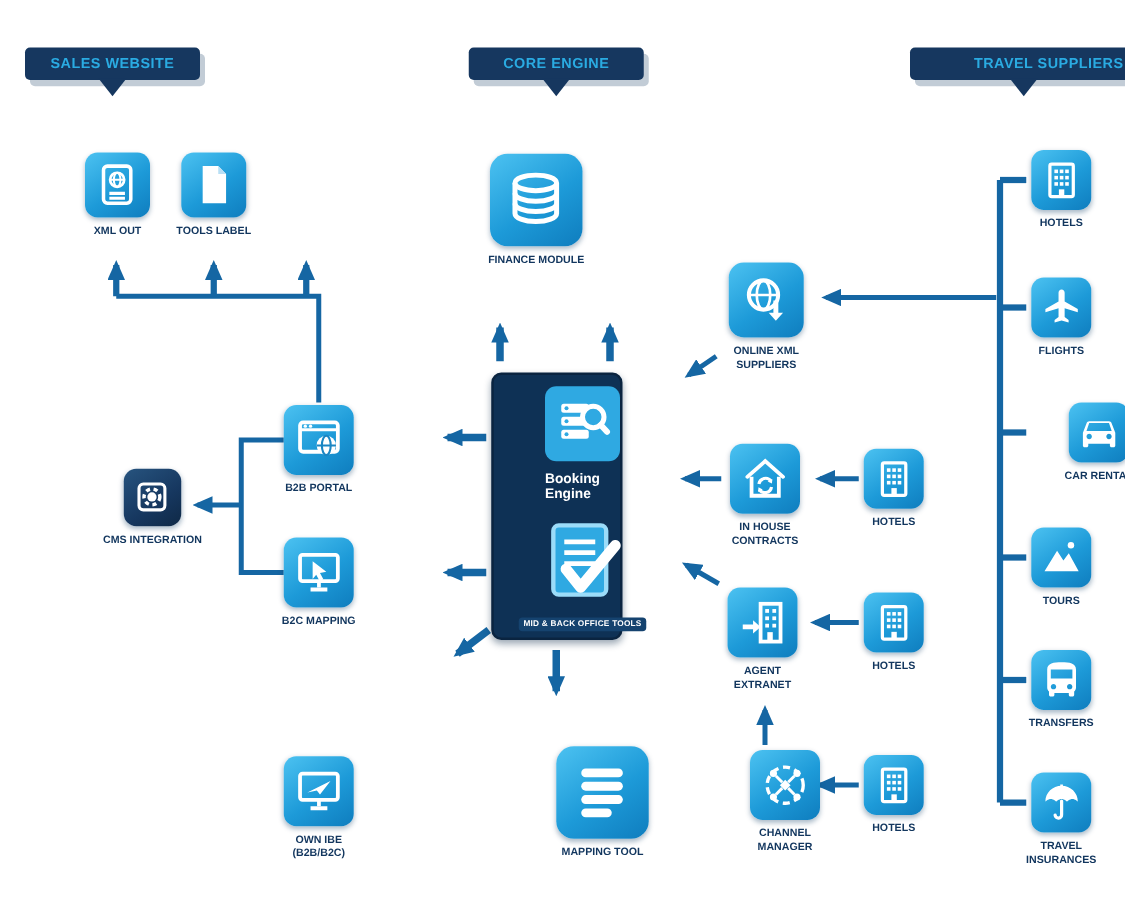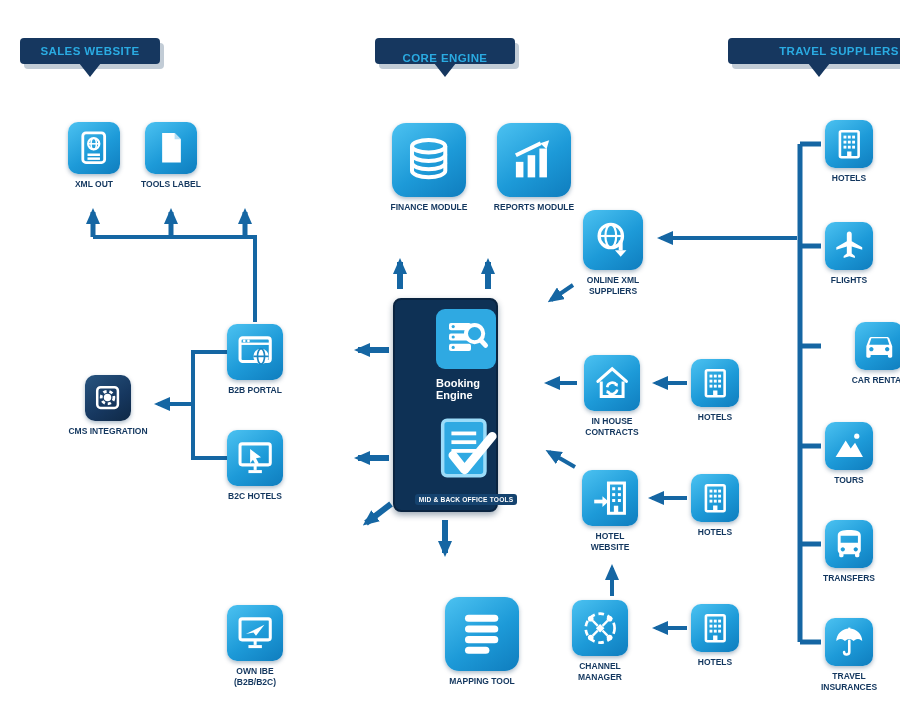--- a/index.html
+++ b/index.html
@@ -109,21 +109,21 @@
         <path d="M800,544 H821"></path>
         <path d="M800,642 H821"></path>
       </g>
     </g>
   </svg>
 
   <div class="banner" style="left:20px;top:38px;width:140px;">
     <span>SALES WEBSITE</span>
     <div class="notch"></div>
   </div>
-  <div class="banner" style="left:375px;top:38px;width:140px;align-items:flex-end;">
+  <div class="banner" style="left:375px;top:38px;width:140px;">
     <span>CORE ENGINE</span>
     <div class="notch"></div>
   </div>
   <div class="banner" style="left:728px;top:38px;width:142px;padding-left:40px;">
     <span>TRAVEL SUPPLIERS</span>
     <div class="notch"></div>
   </div>
 
   <div class="node" style="left:54px;top:122px">
     <div class="ic s52">
@@ -158,41 +158,41 @@
         <circle cx="5.5" cy="5.3" r=".8" fill="#fff"></circle>
           <circle cx="8" cy="5.3" r=".8" fill="#fff"></circle>
         <circle cx="15.5" cy="14.5" r="4.6" fill="#fff"></circle>
         <ellipse cx="15.5" cy="14.5" rx="2.1" ry="4.6" fill="none" stroke="#1b86c3" stroke-width="1"></ellipse>
         <line x1="10.9" y1="14.5" x2="20.1" y2="14.5" stroke="#1b86c3" stroke-width="1"></line>
       </svg>
     </div>
     <div class="lbl">B2B PORTAL</div>
   </div>
 
-  <div class="node" style="left:68px;top:375px">
+  <div class="node" style="left:82px;top:375px">
     <div class="ic navy s46">
       <svg viewBox="0 0 24 24">
         <rect x="4.5" y="4.5" width="15" height="15" rx="2.5" fill="none" stroke="#fff" stroke-width="1.8"></rect>
         <circle cx="12" cy="12" r="2.7" fill="#fff"></circle>
         <circle cx="12" cy="12" r="4.6" fill="none" stroke="#fff" stroke-width="2" stroke-dasharray="2.4 2.1"></circle>
       </svg>
     </div>
     <div class="lbl">CMS INTEGRATION</div>
   </div>
 
   <div class="node" style="left:215px;top:430px">
     <div class="ic s56">
       <svg viewBox="0 0 24 24">
         <rect x="3" y="3.5" width="18" height="12.5" rx="1.2" fill="none" stroke="#fff" stroke-width="1.8"></rect>
         <line x1="12" y1="16" x2="12" y2="19" stroke="#fff" stroke-width="1.8"></line>
         <line x1="8" y1="20" x2="16" y2="20" stroke="#fff" stroke-width="1.8"></line>
         <path d="M9,6.5 l6.5,5 -3,.6 1.6,3 -1.8,.9 -1.6,-3 -1.7,2 z" fill="#fff"></path>
       </svg>
     </div>
-    <div class="lbl">B2C HOTELS</div>
+    <div class="lbl">B2C MAPPING</div>
   </div>
 
   <div class="node narrow" style="left:215px;top:605px">
     <div class="ic s56">
       <svg viewBox="0 0 24 24">
         <rect x="3" y="3.5" width="18" height="12.5" rx="1.2" fill="none" stroke="#fff" stroke-width="1.8"></rect>
         <line x1="12" y1="16" x2="12" y2="19" stroke="#fff" stroke-width="1.8"></line>
         <line x1="8" y1="20" x2="16" y2="20" stroke="#fff" stroke-width="1.8"></line>
         <path d="M6.5,12.5 L17.5,7 L12.5,13.5 L11,11.6 Z" fill="#fff"></path>
       </svg>
@@ -205,32 +205,20 @@
       <svg viewBox="0 0 24 24">
         <ellipse cx="12" cy="6" rx="7.5" ry="2.8" fill="none" stroke="#fff" stroke-width="1.8"></ellipse>
         <path d="M4.5,6 V17 c0,1.6 3.3,2.9 7.5,2.9 s7.5,-1.3 7.5,-2.9 V6" fill="none" stroke="#fff" stroke-width="1.8"></path>
         <path d="M4.5,9.7 c0,1.6 3.3,2.9 7.5,2.9 s7.5,-1.3 7.5,-2.9" fill="none" stroke="#fff" stroke-width="1.8"></path>
         <path d="M4.5,13.4 c0,1.6 3.3,2.9 7.5,2.9 s7.5,-1.3 7.5,-2.9" fill="none" stroke="#fff" stroke-width="1.8"></path>
       </svg>
     </div>
     <div class="lbl">FINANCE MODULE</div>
   </div>
 
-  <div class="node wide" style="left:451px;top:123px">
-    <div class="ic s74">
-      <svg viewBox="0 0 24 24">
-        <rect x="4" y="13" width="3.4" height="7" fill="#fff"></rect>
-        <rect x="9.3" y="10" width="3.4" height="10" fill="#fff"></rect>
-        <rect x="14.6" y="7" width="3.4" height="13" fill="#fff"></rect>
-        <path d="M4,10 L15.2,4.6" stroke="#fff" stroke-width="1.8" fill="none"></path>
-        <path d="M15,4.6 l4,-1.3 -1.2,4 z" fill="#fff"></path>
-      </svg>
-    </div>
-    <div class="lbl">REPORTS MODULE</div>
-  </div>
 
   <div id="engine">
     <div class="eng-ic">
       <svg viewBox="0 0 24 24">
         <rect x="3.5" y="4" width="11" height="3.6" rx="1" fill="#fff"></rect>
         <rect x="3.5" y="9.2" width="11" height="3.6" rx="1" fill="#fff"></rect>
         <rect x="3.5" y="14.4" width="11" height="3.6" rx="1" fill="#fff"></rect>
         <circle cx="5.6" cy="5.8" r=".8" fill="#2fa9e2"></circle>
         <circle cx="5.6" cy="11" r=".8" fill="#2fa9e2"></circle>
         <circle cx="5.6" cy="16.2" r=".8" fill="#2fa9e2"></circle>
@@ -317,21 +305,21 @@
           <rect x="16.6" y="5.5" width="1.8" height="1.8" fill="#fff"></rect>
         <rect x="13.2" y="9" width="1.8" height="1.8" fill="#fff"></rect>
           <rect x="16.6" y="9" width="1.8" height="1.8" fill="#fff"></rect>
         <rect x="13.2" y="12.5" width="1.8" height="1.8" fill="#fff"></rect>
           <rect x="16.6" y="12.5" width="1.8" height="1.8" fill="#fff"></rect>
         <rect x="14.2" y="16.5" width="2.6" height="4.5" fill="#fff"></rect>
         <line x1="2.5" y1="14" x2="7.8" y2="14" stroke="#fff" stroke-width="2.2"></line>
         <path d="M11,14 l-3.6,-3.2 v6.4 z" fill="#fff"></path>
       </svg>
     </div>
-    <div class="lbl">HOTEL WEBSITE</div>
+    <div class="lbl">AGENT EXTRANET</div>
   </div>
 
   <div class="node" style="left:675px;top:474px">
     <div class="ic s48">
       <svg viewBox="0 0 24 24">
         <rect x="5.5" y="3" width="13" height="18" rx="1" fill="none" stroke="#fff" stroke-width="1.8"></rect>
         <rect x="8" y="6" width="2" height="2" fill="#fff"></rect>
           <rect x="11" y="6" width="2" height="2" fill="#fff"></rect>
           <rect x="14" y="6" width="2" height="2" fill="#fff"></rect>
         <rect x="8" y="9.5" width="2" height="2" fill="#fff"></rect>
@@ -339,21 +327,21 @@
           <rect x="14" y="9.5" width="2" height="2" fill="#fff"></rect>
         <rect x="8" y="13" width="2" height="2" fill="#fff"></rect>
           <rect x="11" y="13" width="2" height="2" fill="#fff"></rect>
           <rect x="14" y="13" width="2" height="2" fill="#fff"></rect>
         <rect x="10.5" y="17" width="3" height="4" fill="#fff"></rect>
       </svg>
     </div>
     <div class="lbl">HOTELS</div>
   </div>
 
-  <div class="node narrow" style="left:560px;top:600px">
+  <div class="node narrow" style="left:588px;top:600px">
     <div class="ic s56">
       <svg viewBox="0 0 24 24">
         <circle cx="12" cy="12" r="8.6" fill="none" stroke="#fff" stroke-width="1.6" stroke-dasharray="3.4 2.2"></circle>
         <rect x="10.2" y="10.2" width="3.6" height="3.6" transform="rotate(45 12 12)" fill="#fff"></rect>
         <circle cx="6.4" cy="6.4" r="1.7" fill="#fff"></circle>
           <circle cx="17.6" cy="6.4" r="1.7" fill="#fff"></circle>
         <circle cx="6.4" cy="17.6" r="1.7" fill="#fff"></circle>
           <circle cx="17.6" cy="17.6" r="1.7" fill="#fff"></circle>
         <line x1="7.6" y1="7.6" x2="10.6" y2="10.6" stroke="#fff" stroke-width="1.4"></line>
         <line x1="16.4" y1="7.6" x2="13.4" y2="10.6" stroke="#fff" stroke-width="1.4"></line>

